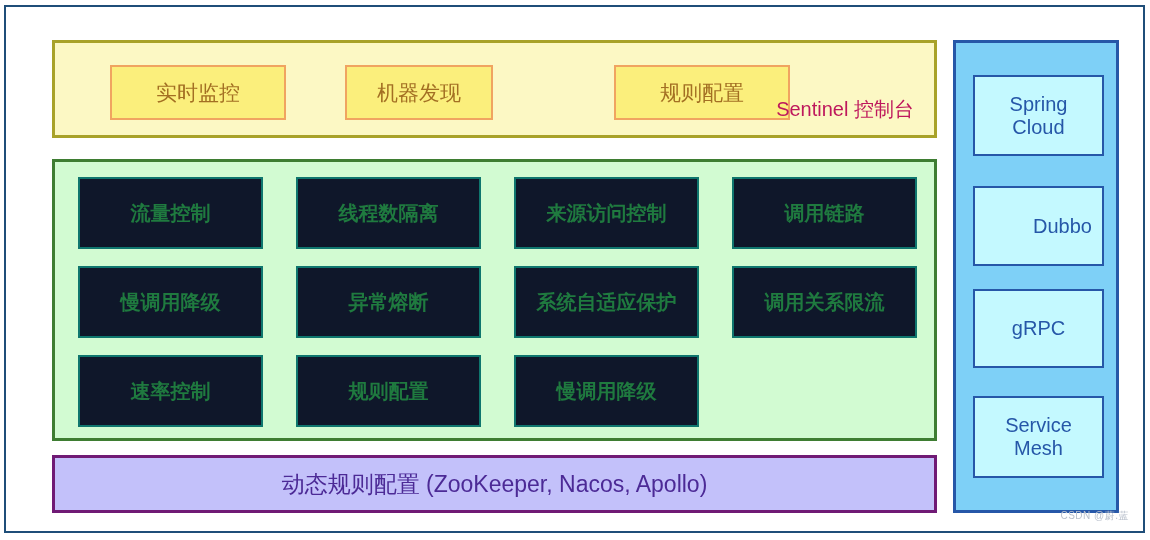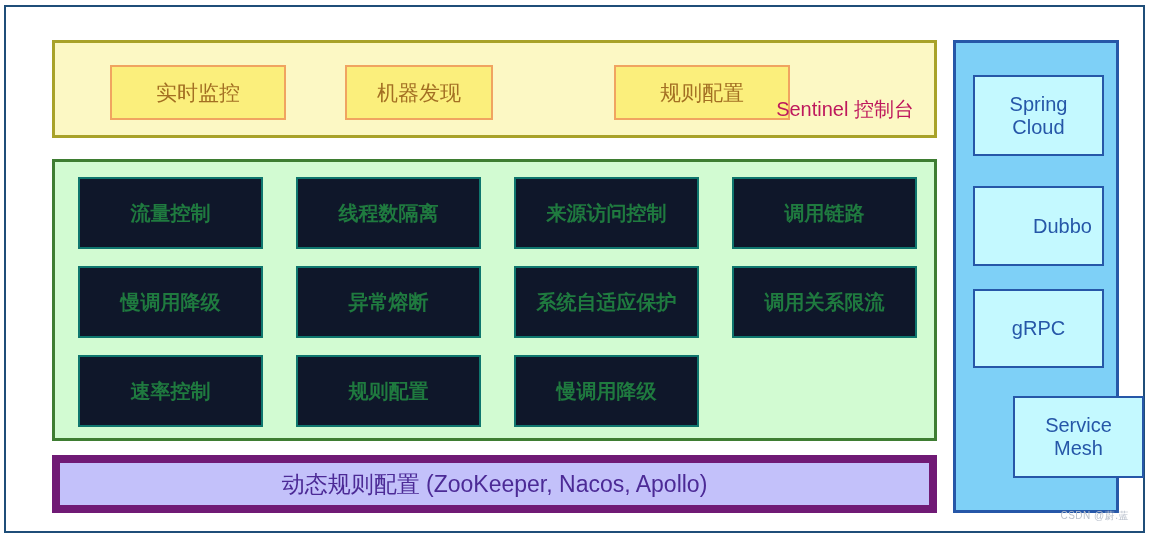--- a/index.html
+++ b/index.html
@@ -109,21 +109,21 @@
   }
 
   
   .panel-rules {
     position: absolute;
     left: 46px;
     top: 448px;
     width: 885px;
     height: 58px;
     background: #c3c1fa;
-    border: 8px solid #701a75;
+    border: 3px solid #701a75;
     box-sizing: border-box;
     display: flex;
     align-items: center;
     justify-content: center;
     font-size: 23px;
     color: #4c2a96;
     white-space: nowrap;
   }
 
   
@@ -148,21 +148,21 @@
     align-items: center;
     justify-content: center;
     text-align: center;
     font-size: 20px;
     line-height: 1.15;
     color: #2657a8;
   }
   .abox-0 { top: 32px;  height: 81px; }
   .abox-1 { top: 143px; height: 80px; padding-left: 48px; }
   .abox-2 { top: 246px; height: 79px; }
-  .abox-3 { top: 353px; height: 82px; margin-left: 40px; }
+  .abox-3 { top: 353px; height: 82px; }
 
   
   .watermark {
     position: absolute;
     right: 14px;
     bottom: 8px;
     font-size: 10px;
     color: #b9c0cc;
     letter-spacing: 0.5px;
     white-space: nowrap;

